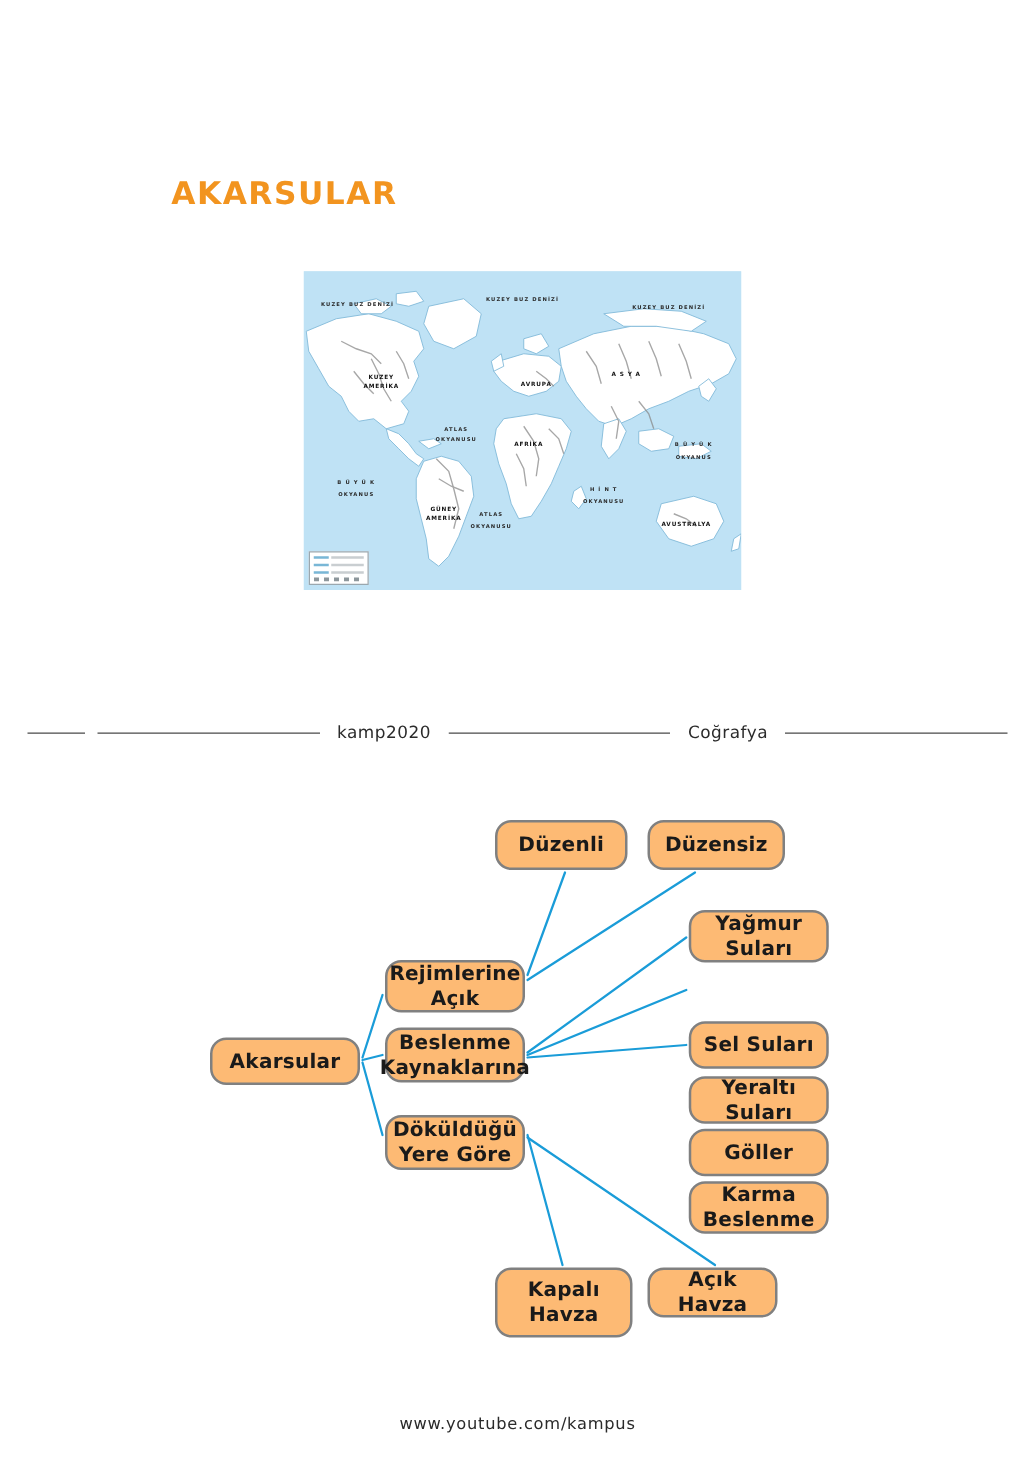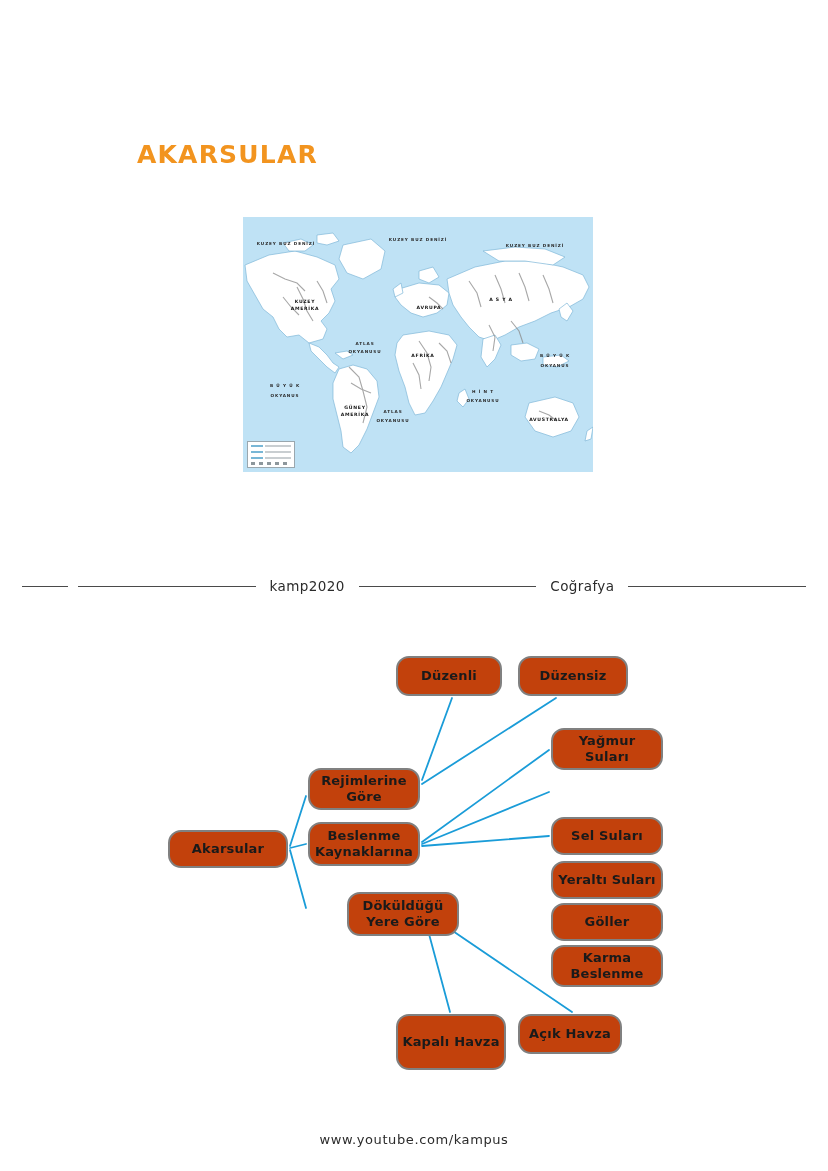--- a/index.html
+++ b/index.html
@@ -112,29 +112,29 @@
   }
   .mindmap svg.links {
     position: absolute;
     left: 0; top: 0;
     width: 828px; height: 460px;
     pointer-events: none;
   }
   .node {
     position: absolute;
     box-sizing: border-box;
-    background: #c2410c;
+    background: #fdba74;
     border: 2px solid #808080;
     border-radius: 13px;
     display: flex;
     align-items: center;
     justify-content: center;
     text-align: center;
     font-family: "DejaVu Sans", sans-serif;
-    font-size: 13px;
+    font-size: 16px;
     font-weight: bold;
     color: #1a1a1a;
     letter-spacing: 0.2px;
     line-height: 1.25;
     padding: 2px 4px;
     white-space: pre-line;
   }
 
   
   .footer-url {
@@ -287,24 +287,24 @@
         <line x1="422" y1="160" x2="452" y2="78" stroke="#1a9cd8" stroke-width="1.8" stroke-linecap="round"></line>
         <line x1="422" y1="164" x2="556" y2="78" stroke="#1a9cd8" stroke-width="1.8" stroke-linecap="round"></line>
         <line x1="422" y1="222" x2="549" y2="130" stroke="#1a9cd8" stroke-width="1.8" stroke-linecap="round"></line>
         <line x1="422" y1="224" x2="549" y2="172" stroke="#1a9cd8" stroke-width="1.8" stroke-linecap="round"></line>
         <line x1="422" y1="226" x2="549" y2="216" stroke="#1a9cd8" stroke-width="1.8" stroke-linecap="round"></line>
         <line x1="422" y1="288" x2="450" y2="392" stroke="#1a9cd8" stroke-width="1.8" stroke-linecap="round"></line>
         <line x1="422" y1="290" x2="572" y2="392" stroke="#1a9cd8" stroke-width="1.8" stroke-linecap="round"></line>
       </svg>
   <div class="node" style="left: 168px; top: 210px; width: 120px; height: 38px; border-color: rgb(128, 128, 128);">Akarsular</div>
       <div class="node" style="left: 308px; top: 148px; width: 112px; height: 42px; border-color: rgb(128, 128, 128);">Rejimlerine
-Göre</div>
+Açık</div>
       <div class="node" style="left: 308px; top: 202px; width: 112px; height: 44px; border-color: rgb(128, 128, 128);">Beslenme
 Kaynaklarına</div>
-      <div class="node" style="left: 308px; top: 272px; width: 112px; height: 44px; border-color: rgb(128, 128, 128); margin-left: 39px;">Döküldüğü
+      <div class="node" style="left: 308px; top: 272px; width: 112px; height: 44px; border-color: rgb(128, 128, 128);">Döküldüğü
 Yere Göre</div>
       <div class="node" style="left: 396px; top: 36px; width: 106px; height: 40px; border-color: rgb(128, 128, 128);">Düzenli</div>
       <div class="node" style="left: 518px; top: 36px; width: 110px; height: 40px; border-color: rgb(128, 128, 128);">Düzensiz</div>
       <div class="node" style="left: 551px; top: 108px; width: 112px; height: 42px; border-color: rgb(128, 128, 128);">Yağmur
 Suları</div>
       <div class="node" style="left: 551px; top: 197px; width: 112px; height: 38px; border-color: rgb(128, 128, 128);">Sel Suları</div>
       <div class="node" style="left: 551px; top: 241px; width: 112px; height: 38px; border-color: rgb(128, 128, 128);">Yeraltı Suları</div>
       <div class="node" style="left: 551px; top: 283px; width: 112px; height: 38px; border-color: rgb(128, 128, 128);">Göller</div>
       <div class="node" style="left: 551px; top: 325px; width: 112px; height: 42px; border-color: rgb(128, 128, 128);">Karma
 Beslenme</div>

